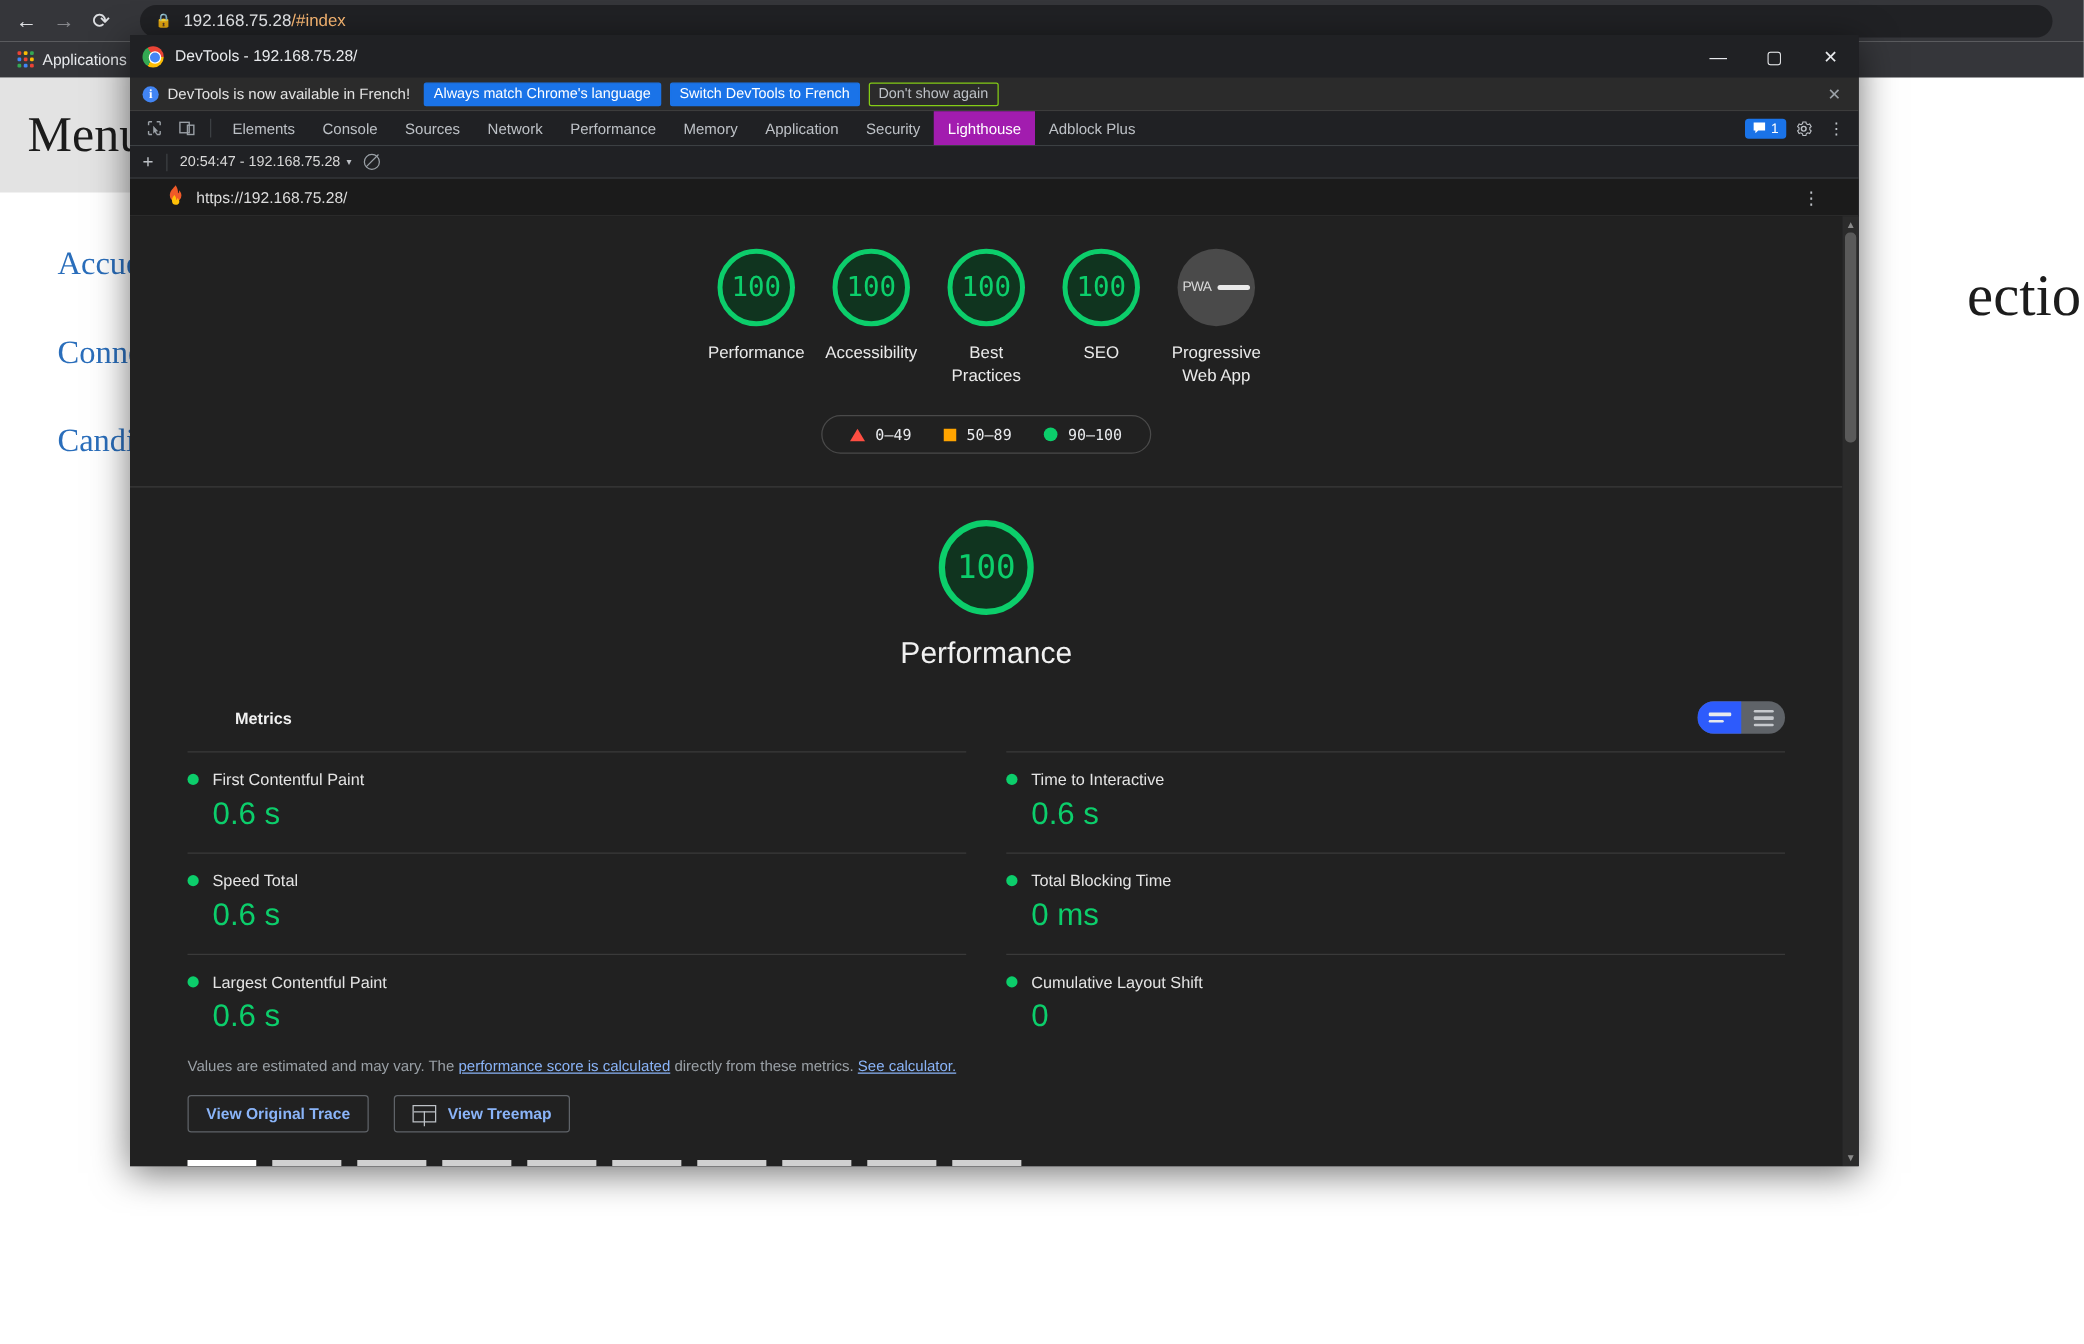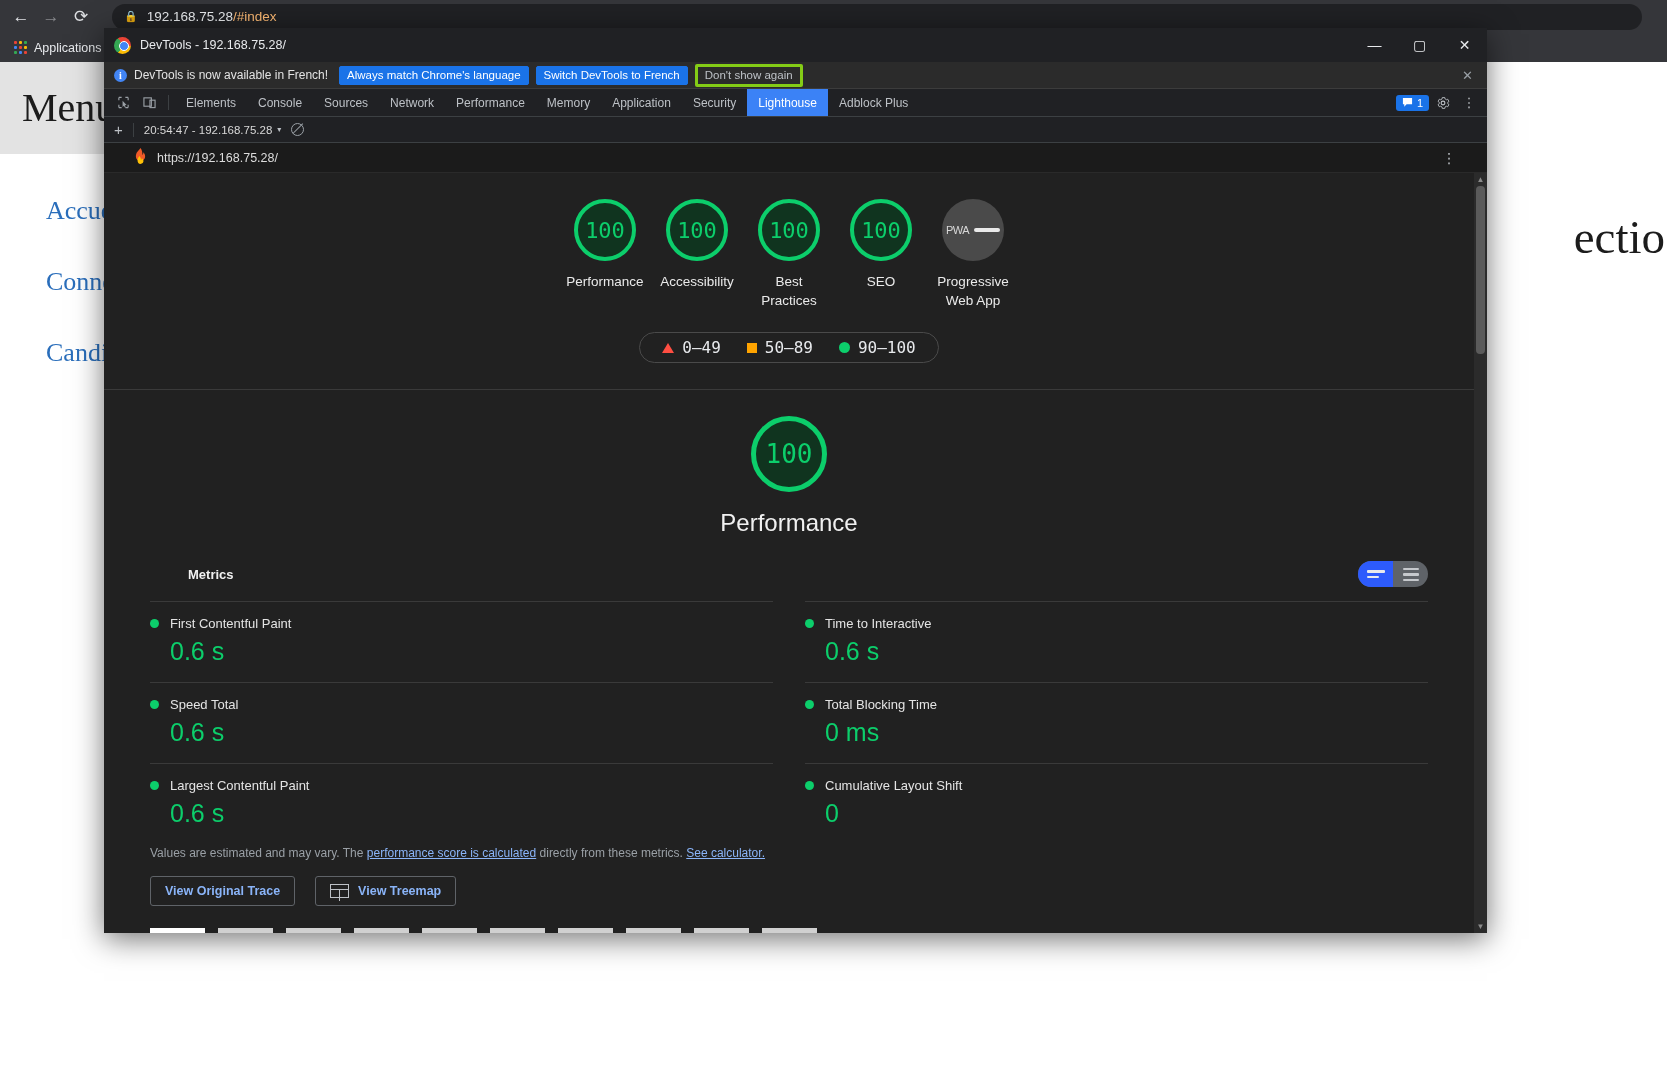--- a/index.html
+++ b/index.html
@@ -95,38 +95,38 @@
   .info-ico {
     width: 13px; height: 13px; border-radius: 50%; background: #4285f4; color: #fff;
     font-size: 10px; font-weight: bold; display: flex; align-items: center; justify-content: center;
     font-family: "Liberation Serif", serif; flex: none;
   }
   .info-text { color: #e3e3e3; font-size: 12px; margin-right: 4px; }
   .info-btn {
     font-size: 11.5px; padding: 2.5px 7px; border-radius: 2px; cursor: pointer;
     background: #1a73e8; color: #fff; border: 1px solid #1a73e8; white-space: nowrap;
   }
-  .info-btn.ghost { background: transparent; color: #bdc1c6; border: 3px solid #84cc16; text-align: center; }
+  .info-btn.ghost { background: transparent; color: #bdc1c6; border: 1px solid #84cc16; text-align: center; }
   .infobar-close { margin-left: auto; color: #9aa0a6; font-size: 13px; cursor: pointer; padding: 0 8px; }
 
   
   .dt-tabs {
     height: 28px; background: #202124; border-bottom: 1px solid #3c4043;
     display: flex; align-items: stretch; padding-left: 6px; flex: none;
   }
   .dt-tool-ico {
     width: 26px; display: flex; align-items: center; justify-content: center;
     color: #9aa0a6; cursor: pointer;
   }
   .dt-sep { width: 1px; background: #3c4043; margin: 6px 6px; }
   .dt-tab {
     display: flex; align-items: center; padding: 0 11px; color: #bdc1c6;
     font-size: 12px; cursor: pointer; white-space: nowrap;
   }
-  .dt-tab.active { background: #3b82f6; color: #ffffff; }
+  .dt-tab.active { background: #a21caf; color: #ffffff; }
   .dt-tabs-right { margin-left: auto; display: flex; align-items: center; gap: 2px; padding-right: 6px; }
   .msg-pill {
     display: flex; align-items: center; gap: 4px; background: #1a73e8; color: #fff;
     font-size: 11px; border-radius: 3px; padding: 2px 6px; cursor: pointer;
   }
   .dt-icon-btn { width: 24px; height: 22px; display: flex; align-items: center; justify-content: center; color: #bdc1c6; cursor: pointer; font-size: 13px; }
 
   
   .lh-toolbar {
     height: 26px; background: #202124; border-bottom: 1px solid #3c4043;
@@ -176,21 +176,21 @@
     display: flex; flex-direction: row; align-items: center; justify-content: center; gap: 5px;
   }
   .pwa-text { color: #d8d8d8; font-size: 11px; letter-spacing: -.5px; font-family: "Liberation Sans", sans-serif; }
   .pwa-bar { width: 26px; height: 4px; background: #eaeaea; border-radius: 2px; }
 
   .legend-wrap { display: flex; justify-content: center; margin-top: 22px; }
   .legend {
     border: 1px solid #4a4a4a; border-radius: 16px; height: 31px;
     display: flex; align-items: center; gap: 26px; padding: 0 22px;
   }
-  .leg-item { display: flex; align-items: center; gap: 8px; color: #e8eaed; font-size: 16px;
+  .leg-item { display: flex; align-items: center; gap: 8px; color: #e8eaed; font-size: 12px;
     font-family: "DejaVu Sans Mono", monospace; }
   .tri { width: 0; height: 0; border-left: 6px solid transparent; border-right: 6px solid transparent; border-bottom: 10px solid #ff4e42; }
   .sq { width: 10px; height: 10px; background: #ffa400; }
   .cir { width: 11px; height: 11px; border-radius: 50%; background: #0cce6b; }
 
   .divider { height: 1px; background: #3a3a3a; margin: 26px 0 0 0; }
 
   .perf-hero { display: flex; flex-direction: column; align-items: center; padding-top: 26px; }
   .ring-big {
     width: 76px; height: 76px; border-radius: 50%; border: 5px solid #0cce6b;

